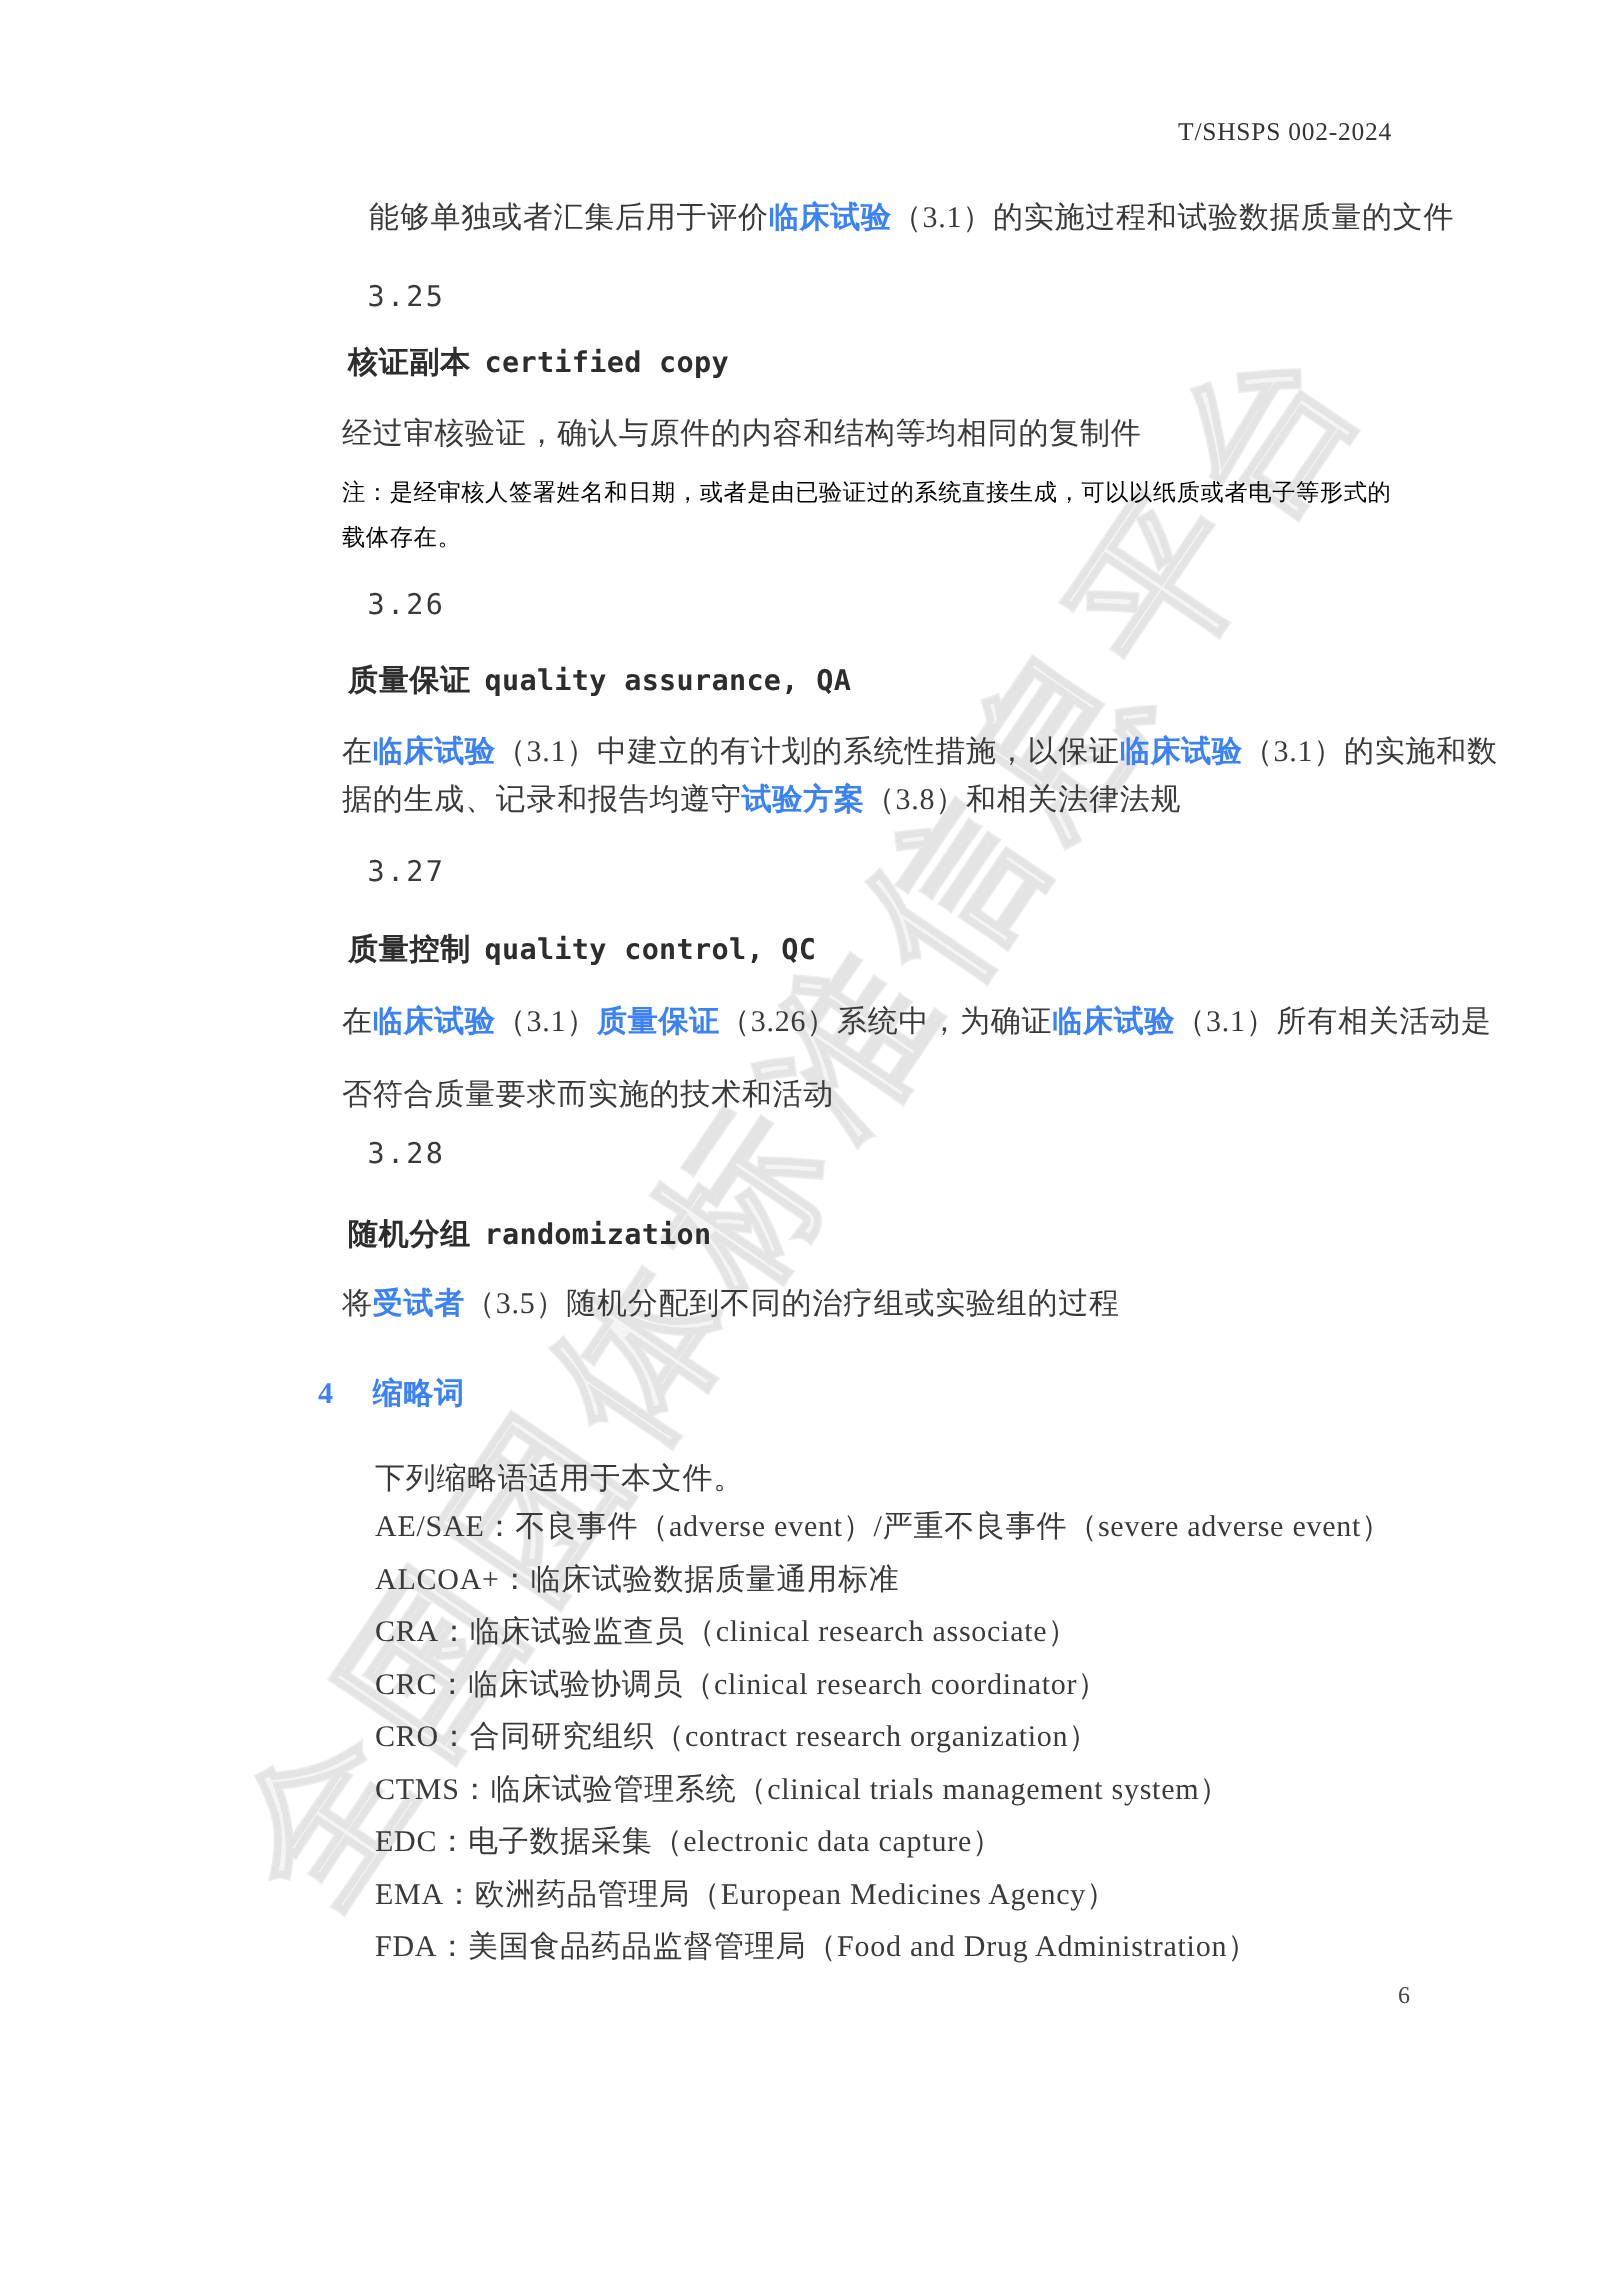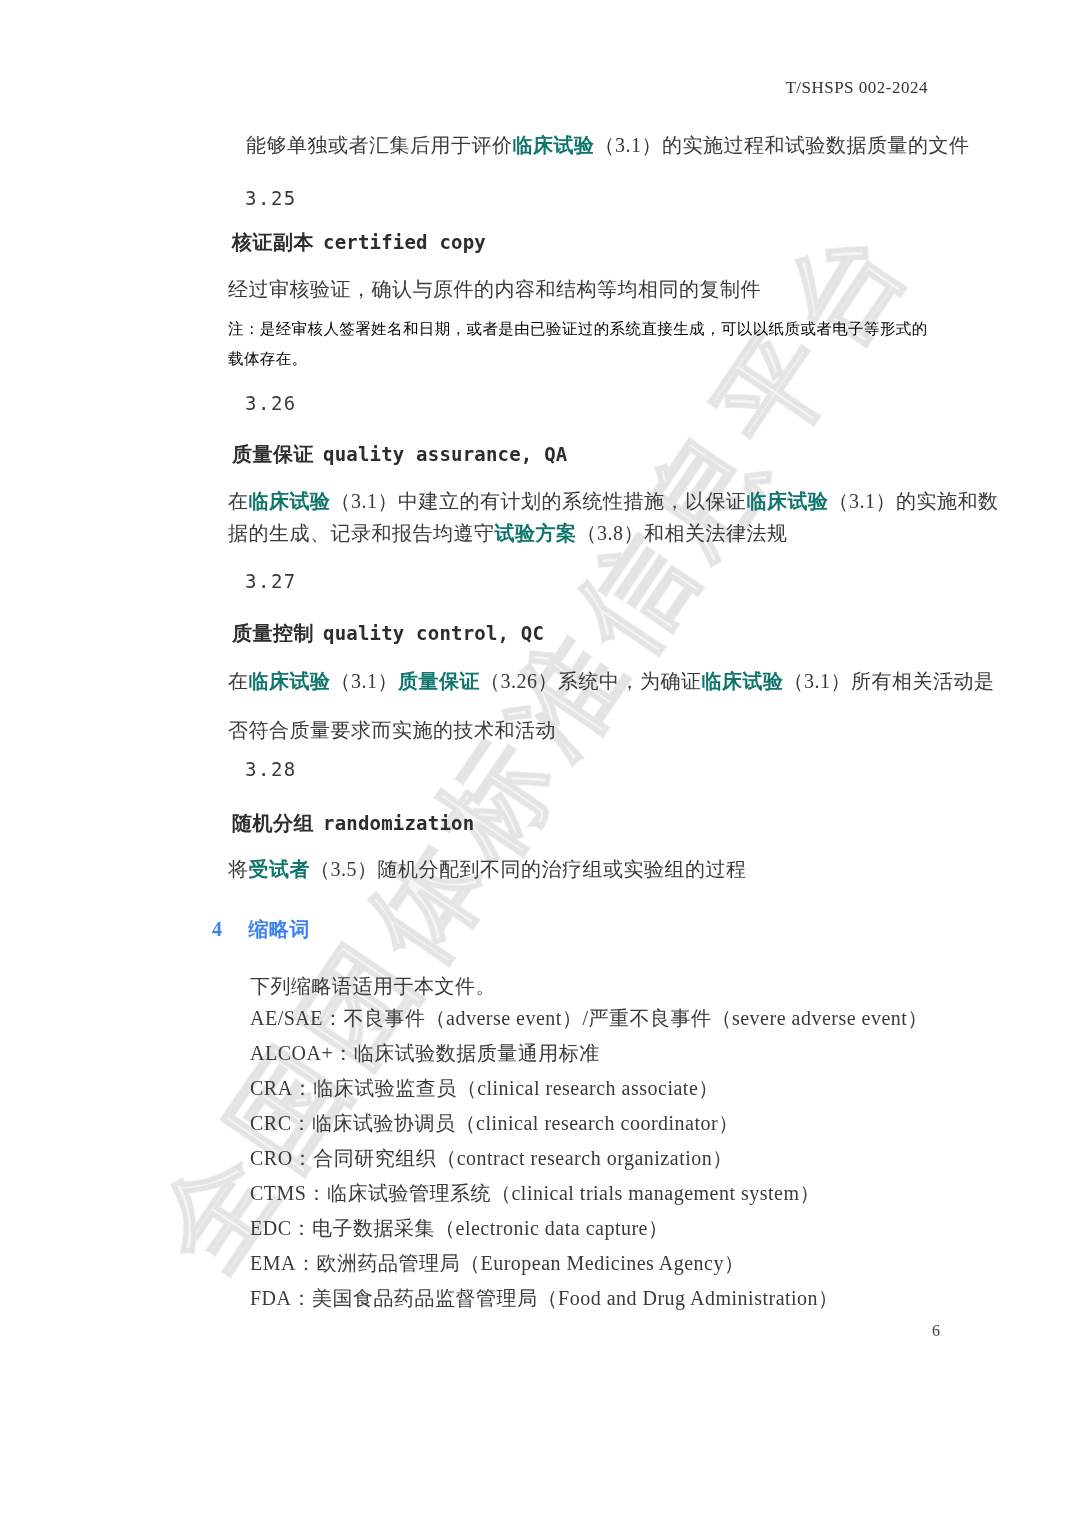--- a/index.html
+++ b/index.html
@@ -12,21 +12,21 @@
     font-family:"Liberation Serif", serif;
     color:#3a3a3a;
   }
   .line {
     position:absolute;
     white-space:nowrap;
     line-height:26px;
     font-size:20px;
     letter-spacing:0.5px;
   }
-  .bd { font-weight:bold; color:#0f766e; }
+  .bd { font-weight:bold; color:#3b82f6; }
   .secnum {
     left:205px;
     font-family:"DejaVu Sans Mono", monospace;
     font-size:19px;
     letter-spacing:1.5px;
     color:#3a3a3a;
     margin-left:40px;
   }
   .term { left:232px; font-weight:bold; color:#2d2d2d; }
   .term .en {

